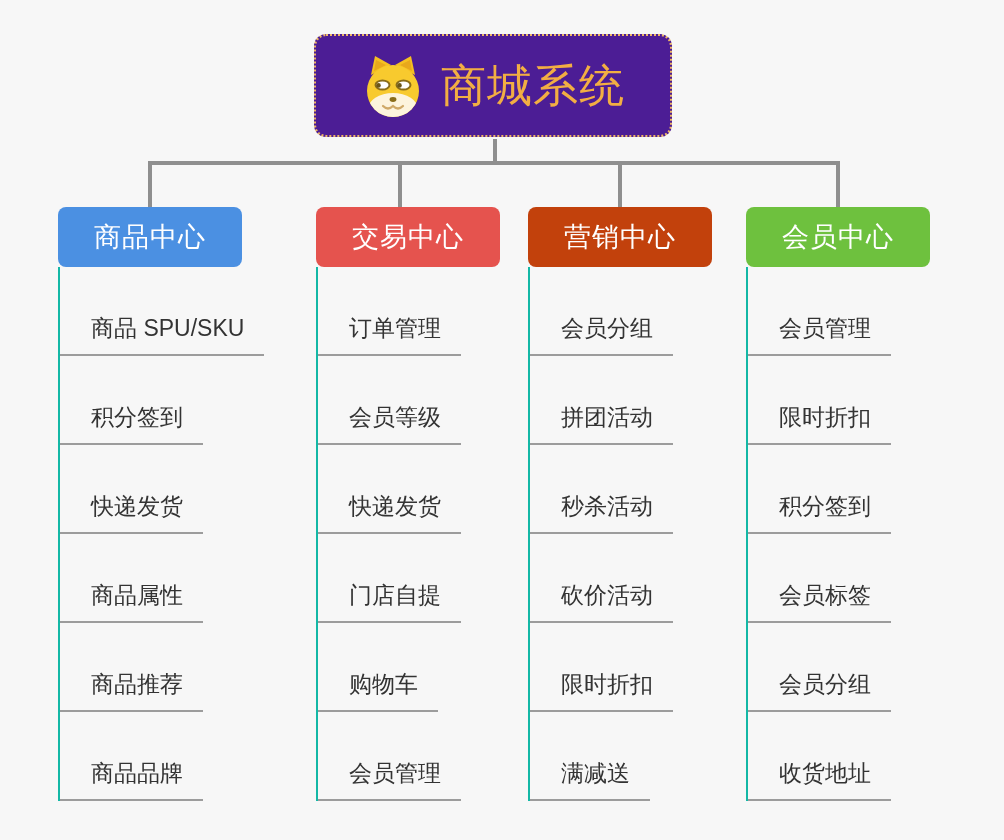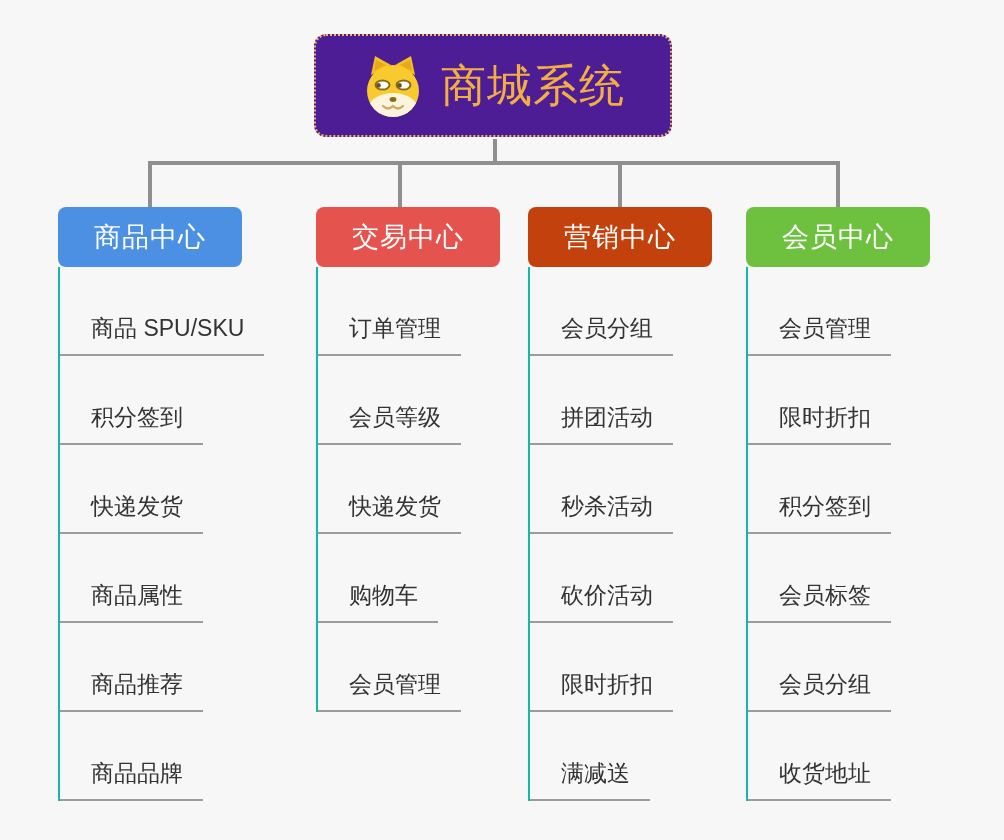--- a/index.html
+++ b/index.html
@@ -122,20 +122,23 @@
       <div class="leaf">
           <span class="leaf-label">订单管理</span>
         </div>
       <div class="leaf">
           <span class="leaf-label">会员等级</span>
         </div>
       <div class="leaf">
           <span class="leaf-label">快递发货</span>
         </div>
       <div class="leaf">
+          <span class="leaf-label">门店自提</span>
+        </div>
+      <div class="leaf">
           <span class="leaf-label">购物车</span>
         </div>
       <div class="leaf">
           <span class="leaf-label">会员管理</span>
         </div>
     </div>
   </div>
 
   <div class="branch" style="left:528px;">
     <div class="branch-head" style="background-color: #c2410c;">营销中心</div>

